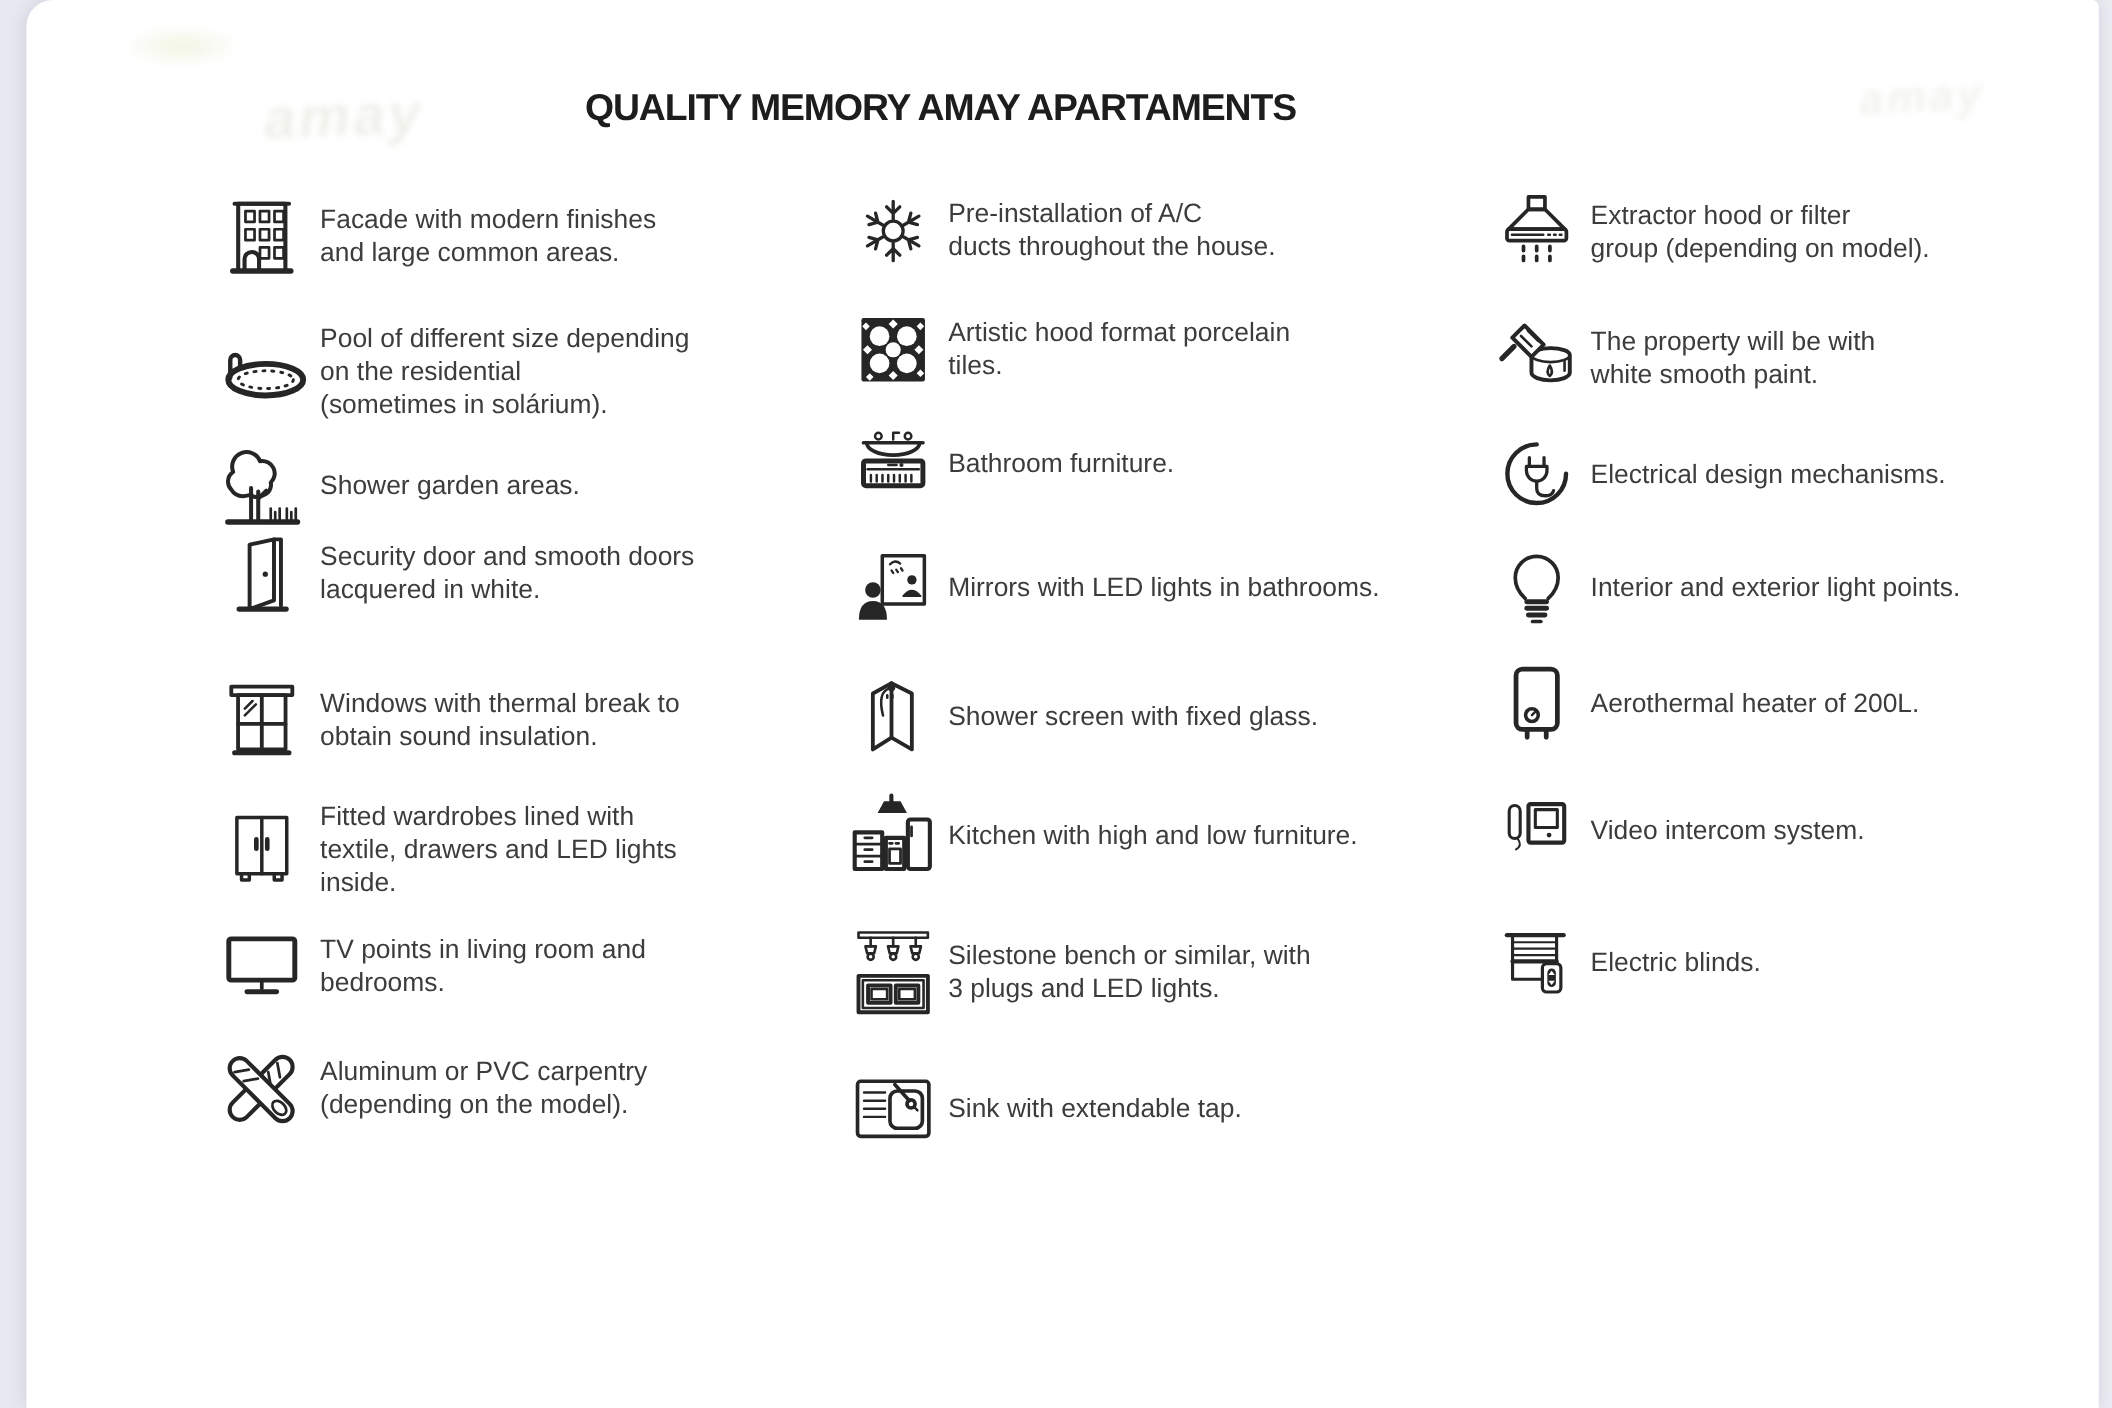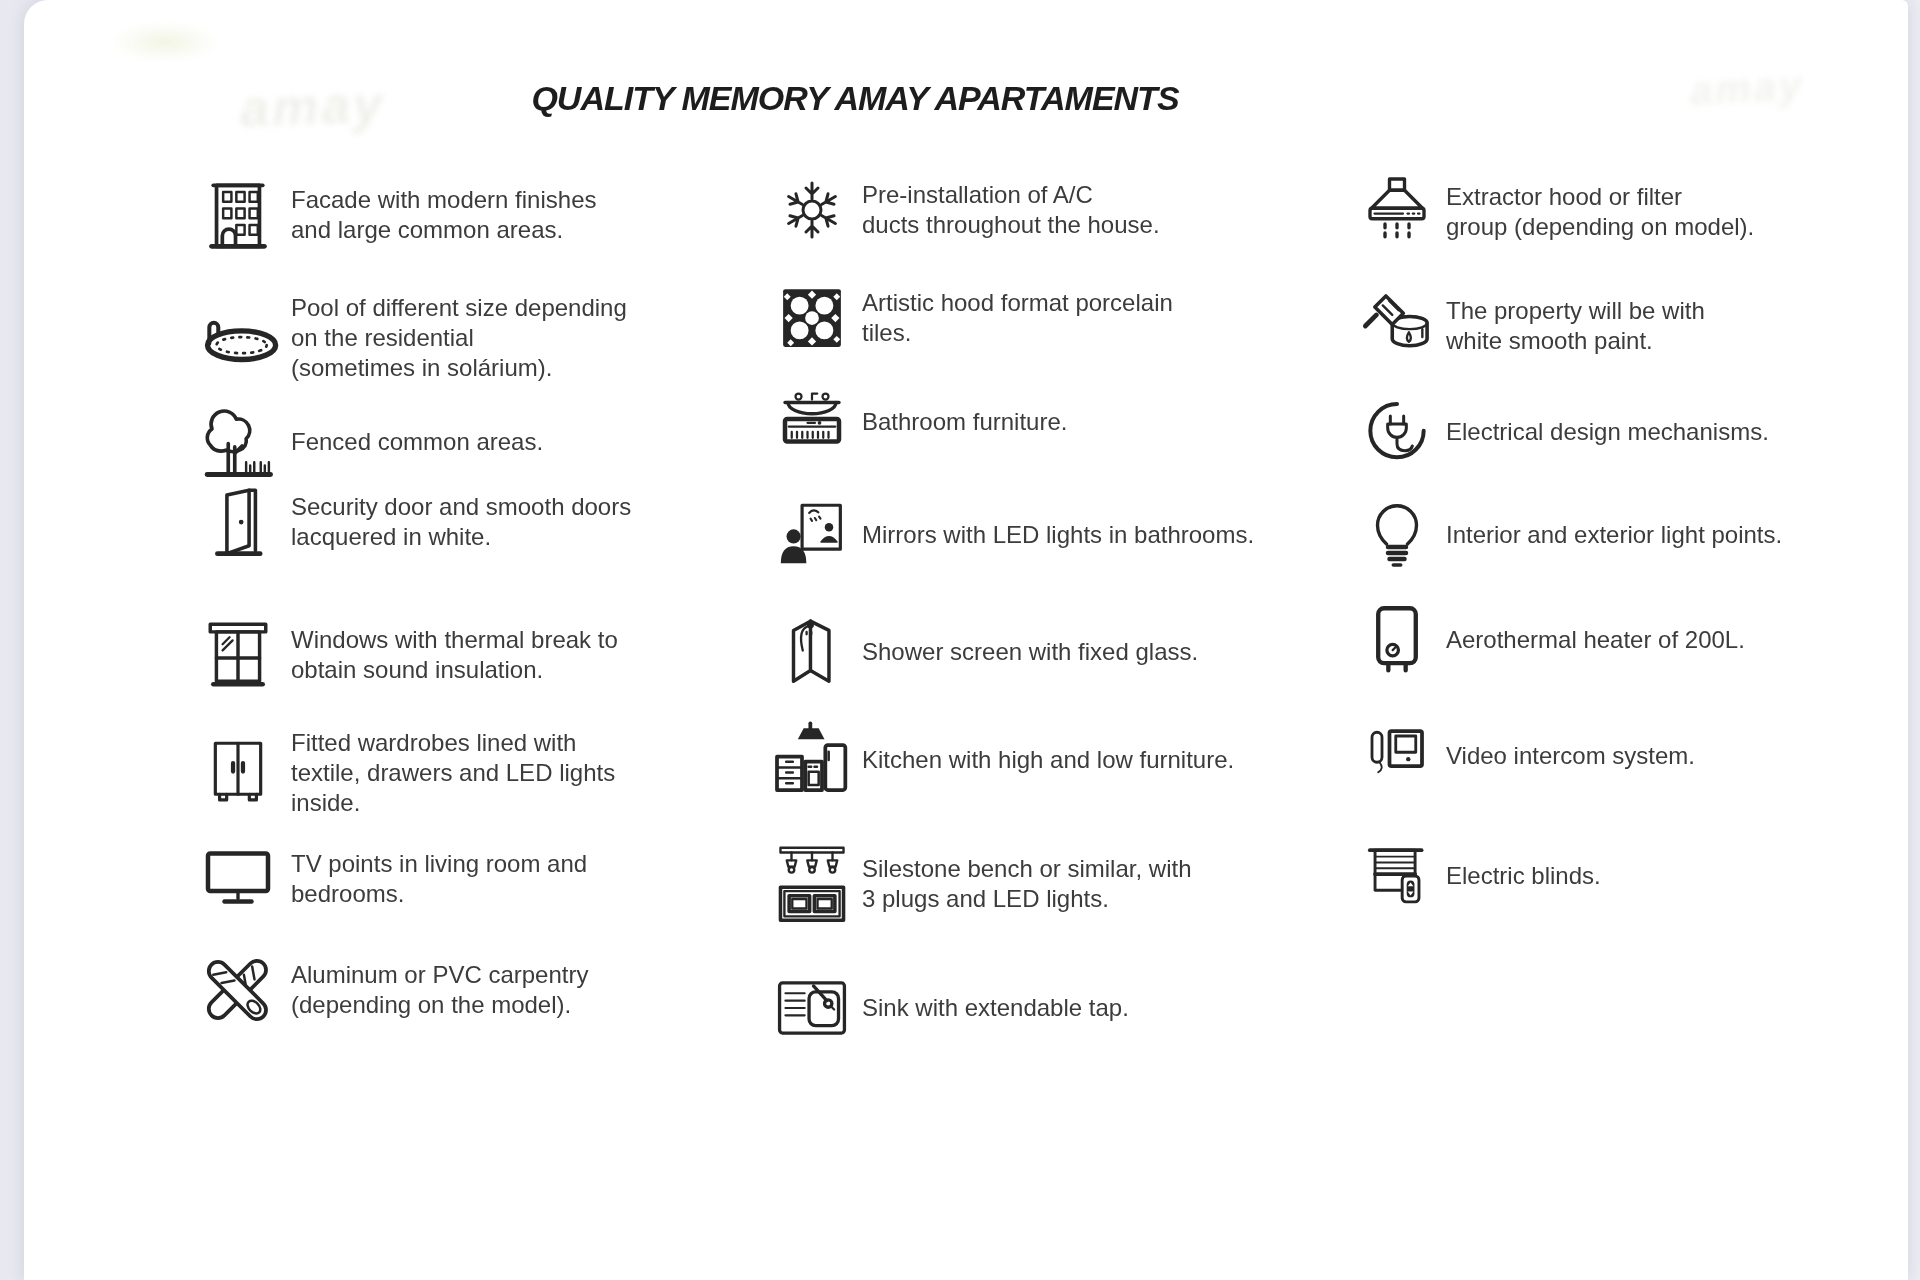--- a/index.html
+++ b/index.html
@@ -8,21 +8,21 @@
     background:linear-gradient(90deg,#e8e8f0 0%,#ececf3 100%);
     font-family:"Liberation Sans",sans-serif;
   }
   .page{
     position:absolute;left:24px;top:0;right:12px;bottom:0;
     background:#ffffff;border-radius:24px 6px 0 0;
     box-shadow:0 0 16px rgba(120,120,155,.22);
   }
   .title{
     position:absolute;left:505px;top:56px;width:700px;text-align:center;
-    font-style:italic;font-weight:700;font-size:34px;letter-spacing:-1px;
+    font-weight:700;font-size:34px;letter-spacing:-1px;
     color:#1d1d1d;white-space:nowrap;
   }
   .item{position:absolute;display:flex;align-items:center;height:110px}
   .icell{display:flex;align-items:center;justify-content:center;flex:none}
   .c1 .icell{width:106px}
   .c2 .icell{width:100px}
   .c3 .icell{width:98px}
   .txt{white-space:pre-line;font-size:24px;line-height:30px;color:#3c3c3c}
   .c1 .txt{width:352px}
   .c2 .txt{width:412px}
@@ -88,21 +88,21 @@
 
 <div class="item c1" style="left:185px;top:387px">
   <span class="icell ic">
     <svg width="78" height="78" viewBox="0 0 96 96">
       <path d="M34 58q-14 4-20-6a13 13 0 0 1 2-20a16 16 0 0 1 30-12a14 14 0 0 1 12 24a12 12 0 0 1-8 14q-8 4-16 0Z"></path>
       <path d="M36 50V86M44 54V86M44 62l9-9"></path>
       <path class="thick" d="M10 88h78"></path>
       <path class="thin" d="M58 86v-13m5 13v-9m5 9v-13M76 86v-13m5 13v-9m5 9v-13"></path>
     </svg>
   </span>
-  <span class="txt">Fenced common areas.</span>
+  <span class="txt">Shower garden areas.</span>
 </div>
 
 <div class="item c1" style="left:185px;top:467px">
   <span class="icell ic">
     <svg width="58" height="76" viewBox="0 0 72 96">
       <path d="M50 8h8v76"></path>
       <path d="M22 14L50 8v70L22 88Z"></path>
       <circle class="f" cx="40" cy="48" r="3"></circle>
       <path class="thick" d="M10 88h54"></path>
     </svg>

